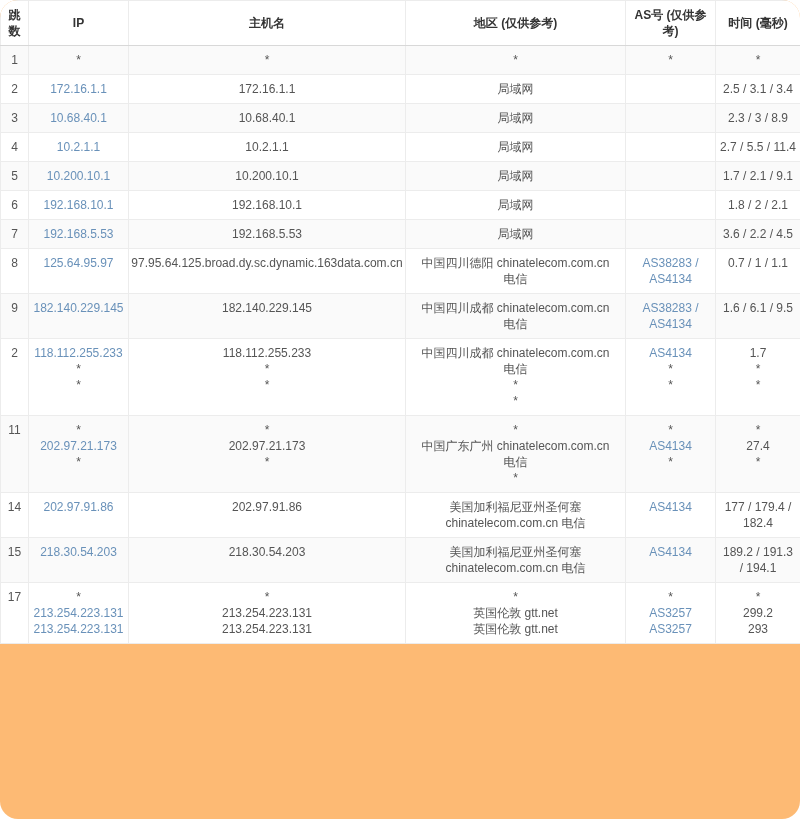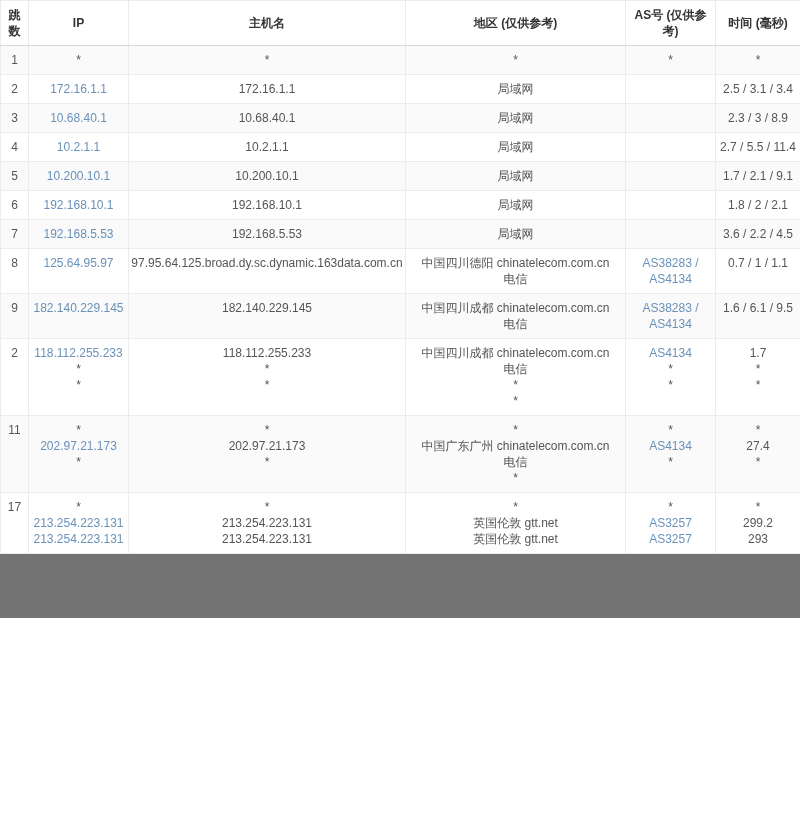--- a/index.html
+++ b/index.html
@@ -1,22 +1,23 @@
 <!DOCTYPE html>
 <html style="--link-color: #6991b9;"><head>
 <meta charset="utf-8">
 <style>
   * { box-sizing: border-box; }
   html, body { margin: 0; padding: 0; background: #fff; }
   body { font-family: "Liberation Sans", "DejaVu Sans", sans-serif; }
   .viewport {
     width: 800px;
-    height: 618px;
+    height: 819px;
     overflow: hidden;
-    background: #737373;
+    background: #fdba74;
+    border-radius: 18px;
   }
   table.trace {
     width: 800px;
     border-collapse: collapse;
     table-layout: fixed;
   }
   .trace th, .trace td {
     border: 1px solid #ececec;
     text-align: center;
     font-size: 12px;
@@ -282,20 +283,56 @@
             <div class="line"><span class="link">AS4134</span></div>
             <div class="line">*</div>
           </td>
           <td class="time-cell">
             <div class="line">*</div>
             <div class="line">27.4</div>
             <div class="line">*</div>
           </td>
         </tr>
         <tr>
+          <td class="hop-cell">14</td>
+          <td class="ip-cell">
+            <div class="line"><span class="link">202.97.91.86</span></div>
+          </td>
+          <td class="host-cell">
+            <div class="line">202.97.91.86</div>
+          </td>
+          <td class="region-cell">
+            <div class="line">美国加利福尼亚州圣何塞 chinatelecom.com.cn 电信</div>
+          </td>
+          <td class="asn-cell">
+            <div class="line"><span class="link">AS4134</span></div>
+          </td>
+          <td class="time-cell">
+            <div class="line">177 / 179.4 / 182.4</div>
+          </td>
+        </tr>
+        <tr>
+          <td class="hop-cell">15</td>
+          <td class="ip-cell">
+            <div class="line"><span class="link">218.30.54.203</span></div>
+          </td>
+          <td class="host-cell">
+            <div class="line">218.30.54.203</div>
+          </td>
+          <td class="region-cell">
+            <div class="line">美国加利福尼亚州圣何塞 chinatelecom.com.cn 电信</div>
+          </td>
+          <td class="asn-cell">
+            <div class="line"><span class="link">AS4134</span></div>
+          </td>
+          <td class="time-cell">
+            <div class="line">189.2 / 191.3 / 194.1</div>
+          </td>
+        </tr>
+        <tr>
           <td class="hop-cell">17</td>
           <td class="ip-cell">
             <div class="line">*</div>
             <div class="line"><span class="link">213.254.223.131</span></div>
             <div class="line"><span class="link">213.254.223.131</span></div>
           </td>
           <td class="host-cell">
             <div class="line">*</div>
             <div class="line">213.254.223.131</div>
             <div class="line">213.254.223.131</div>

